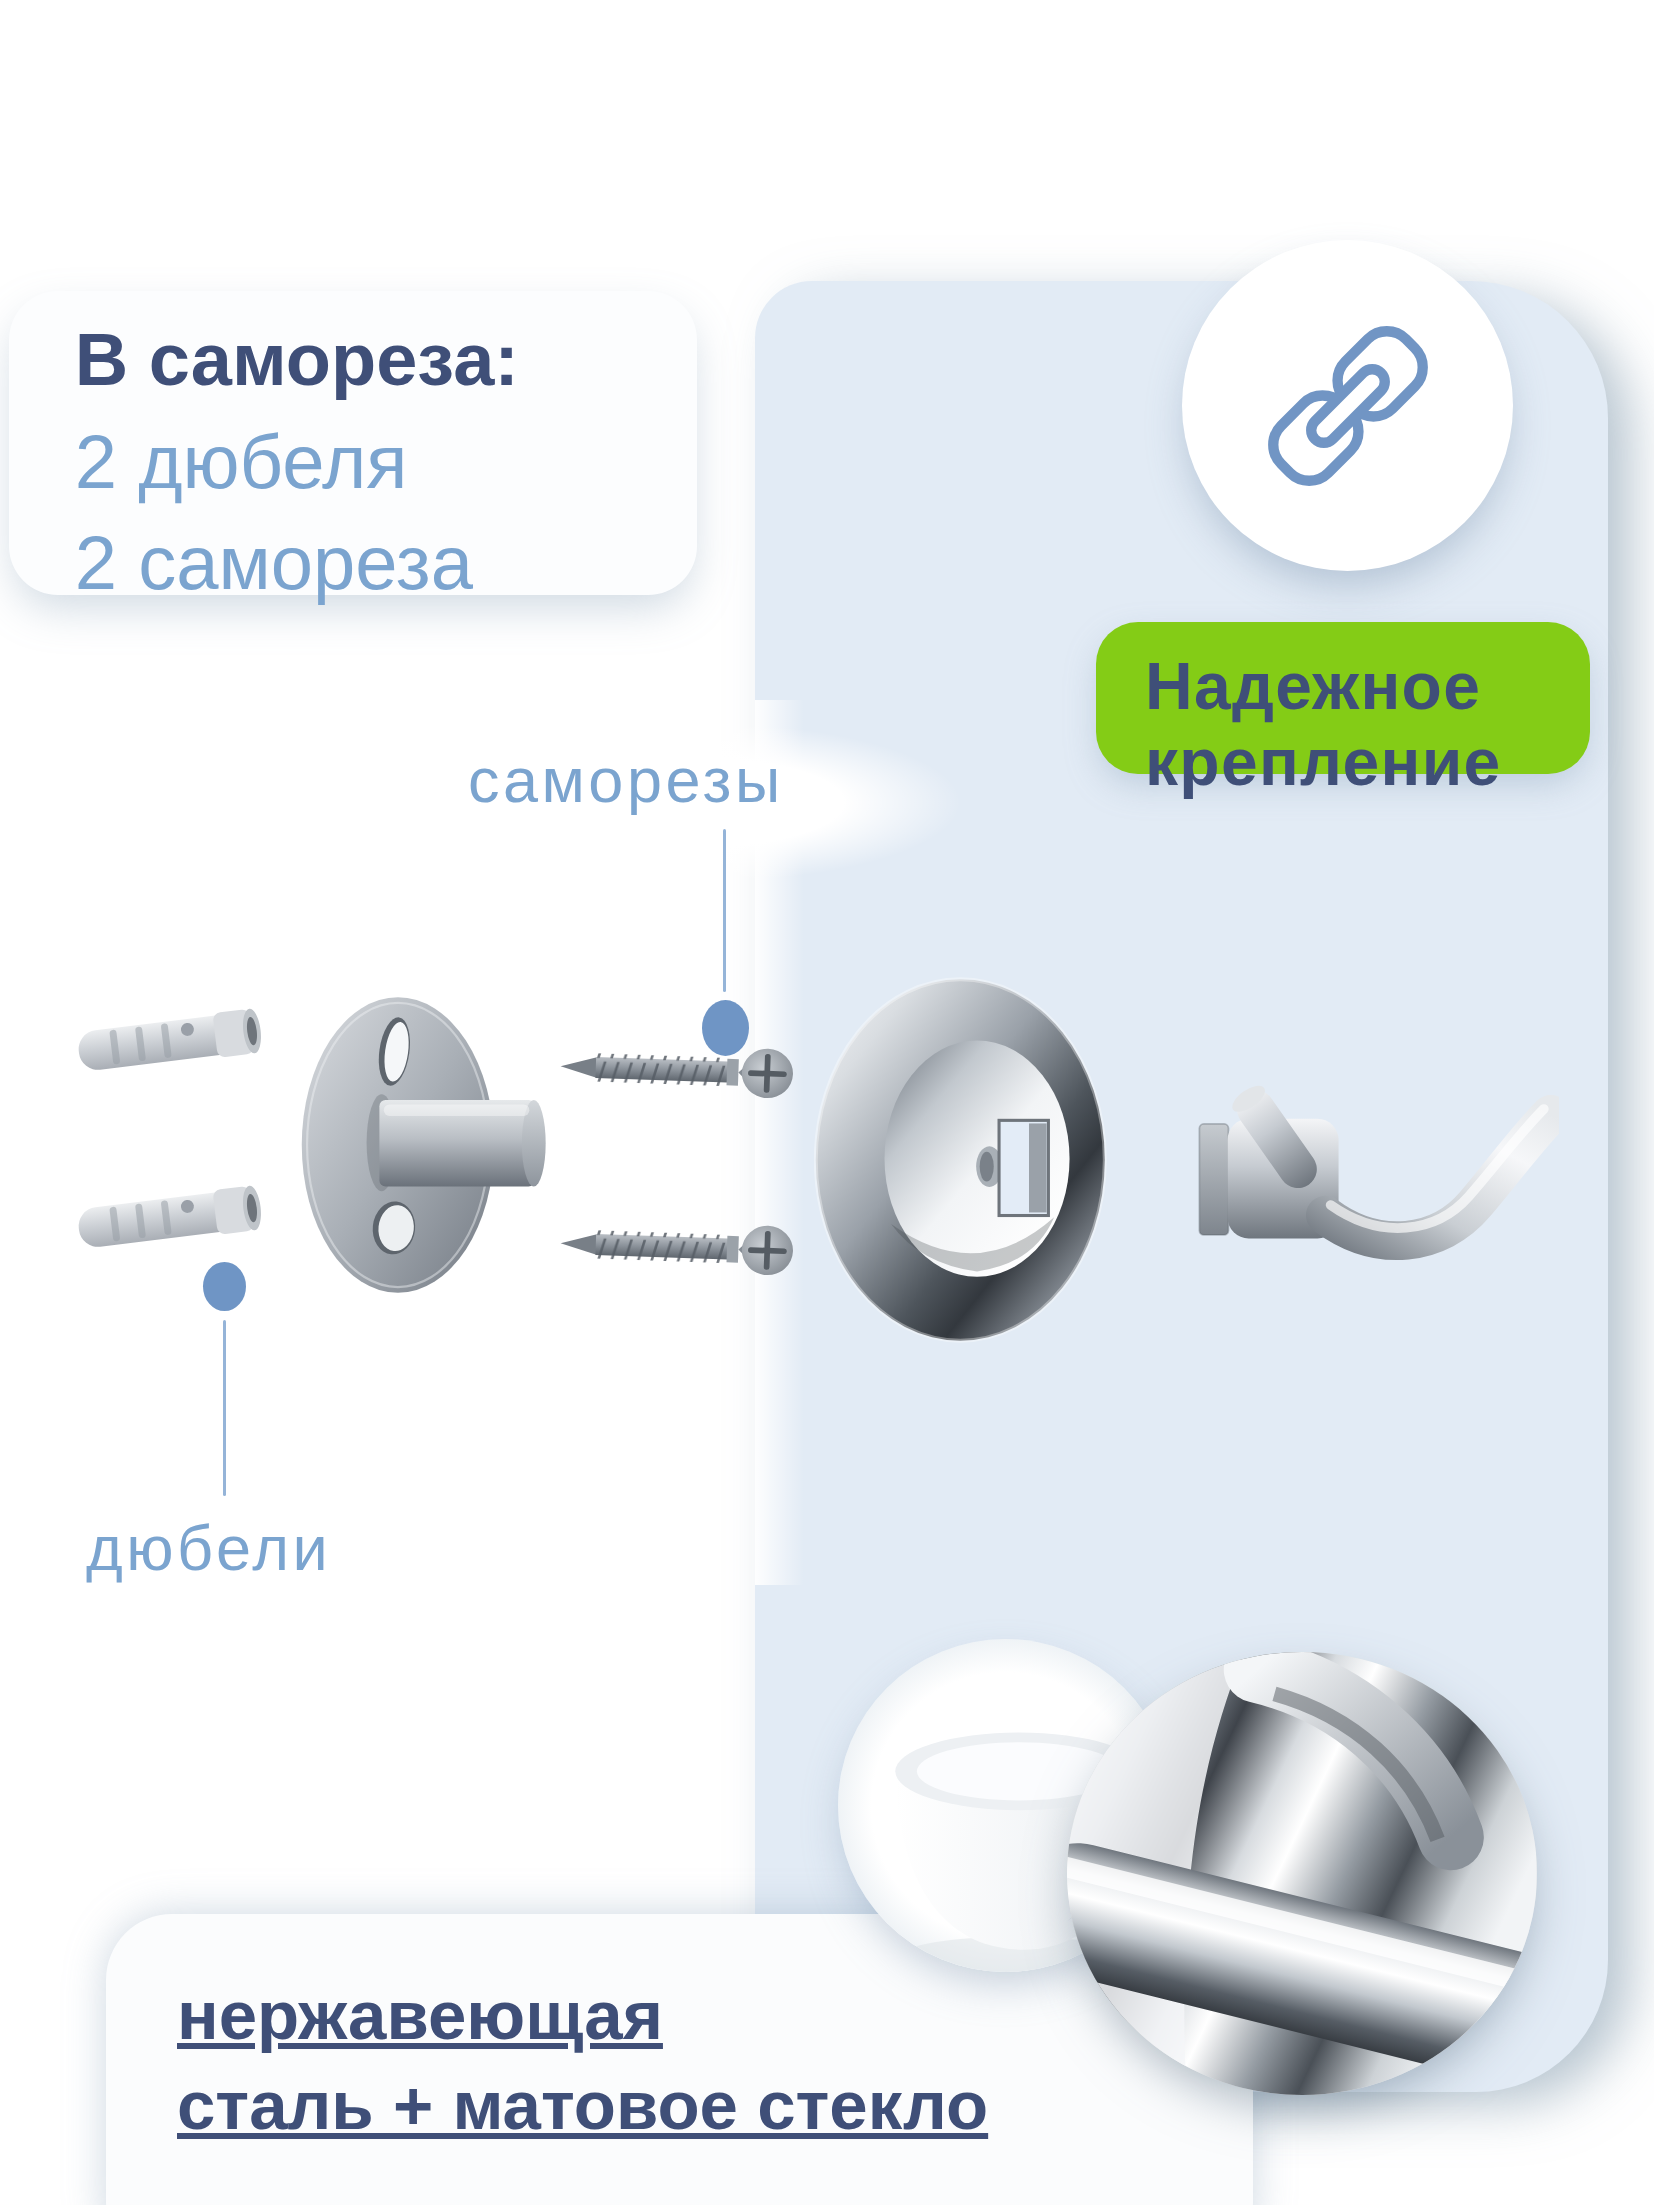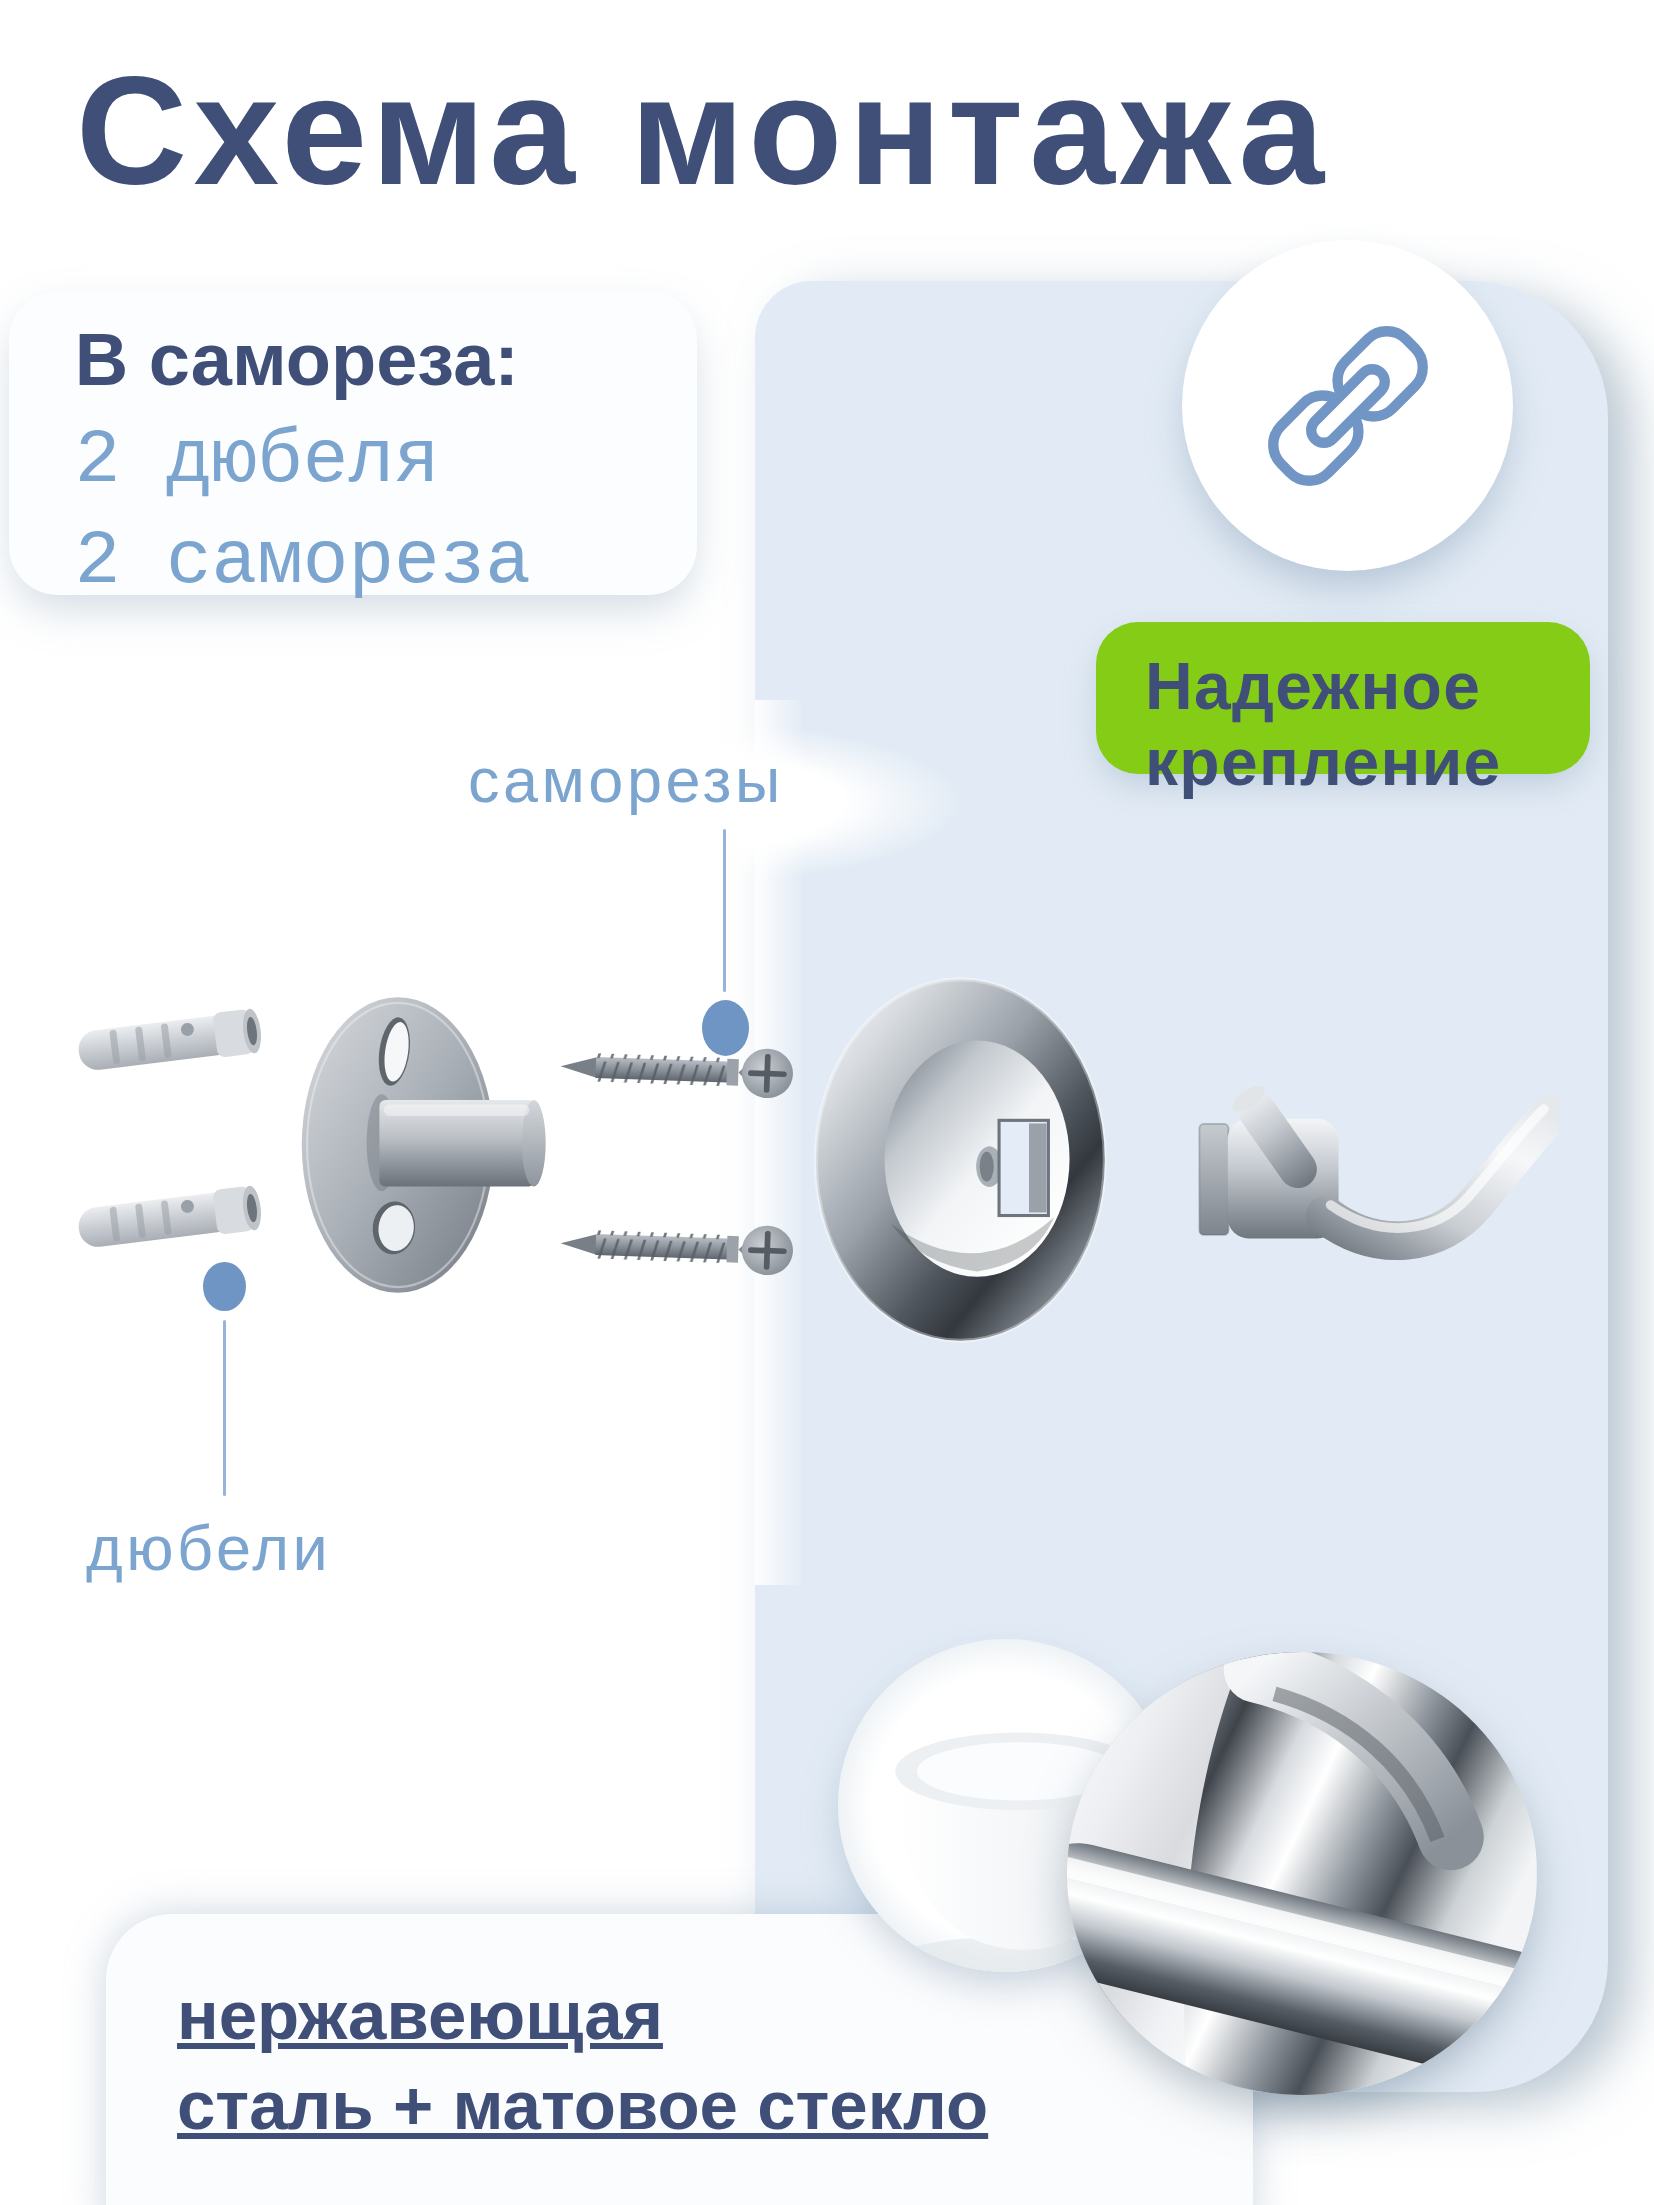--- a/index.html
+++ b/index.html
@@ -37,21 +37,21 @@
   }
 
   
   .kit-card{
     left:8.8px; top:291px; width:688px; height:304px; z-index:3;
     background:#FCFDFE; border-radius:49px;
     box-shadow:0 17.6px 44px -6.6px rgba(130,155,180,0.38);
     box-sizing:border-box; padding:25.6px 26.5px 0 66px;
   }
   .kit-heading{font-size:74px; font-weight:700; color:#3F4F78; white-space:nowrap;}
-  .kit-item{font-size:76px; font-weight:400; color:#7BA4CF; white-space:nowrap; line-height:1.15;font-family:Liberation Mono, monospace;}
+  .kit-item{font-size:76px; font-weight:400; color:#7BA4CF; white-space:nowrap; line-height:1.15;}
   .kit-item.first{margin-top:16px;}
   .kit-item.second{margin-top:14px;}
 
   
   .chain-badge{
     left:1182px; top:240px; width:331px; height:331px; z-index:3;
     background:#FFFFFF; border-radius:50%;
     box-shadow:0 20px 42px -6.6px rgba(120,145,170,0.45);
     display:flex; align-items:center; justify-content:center;
   }
@@ -206,21 +206,20 @@
     </linearGradient>
     <linearGradient id="g-chromearc" x1="0" y1="0" x2="1" y2="1">
       <stop offset="0" stop-color="#F4F6F8"></stop>
         <stop offset="1" stop-color="#8A9199"></stop>
     </linearGradient>
   </defs>
 </svg>
 
 <div class="page">
 
-  <div class="abs title">Схема монтажа</div>
 
   <div class="abs panel"></div>
   <div class="abs label-backdrop"></div>
 
   <section class="abs kit-card">
     <div class="kit-heading">В самореза:</div>
     <div class="kit-item first">2 дюбеля</div>
     <div class="kit-item second">2 самореза</div>
   </section>
 

